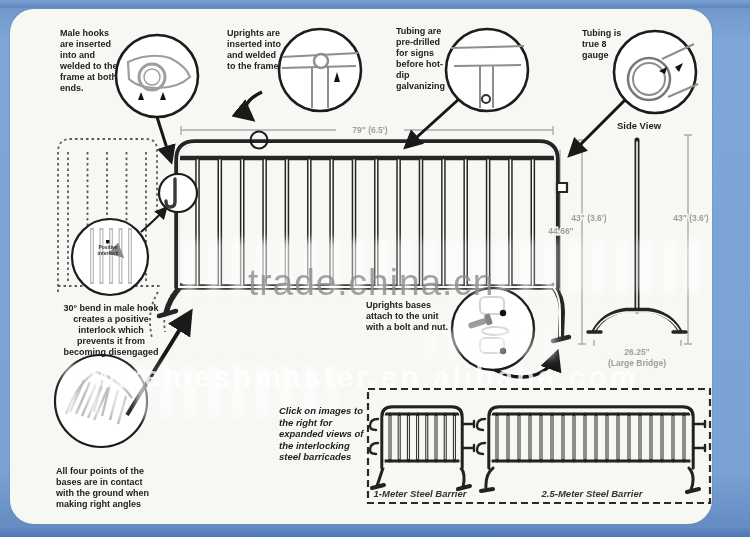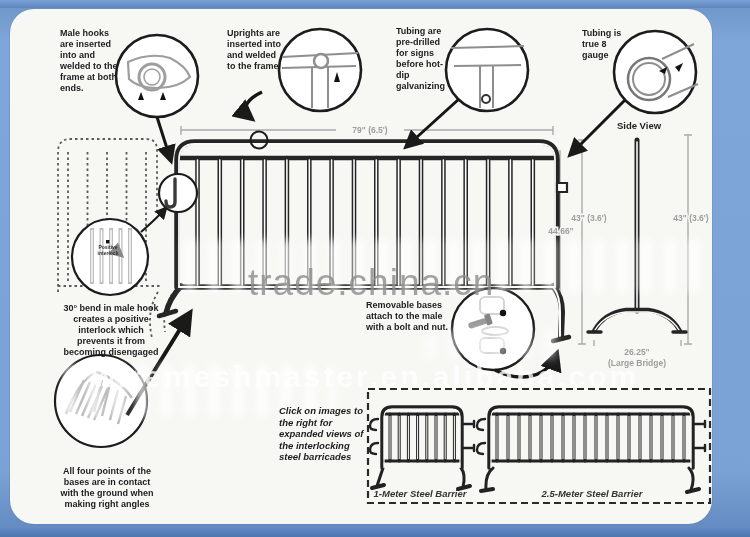--- a/index.html
+++ b/index.html
@@ -336,17 +336,17 @@
   <div class="haze" style="left:415px;top:330px;width:150px;height:28px;opacity:.7;"></div>
 
   <div class="wm-center">trade.china.cn</div>
   <div class="wm-bottom">wiremeshmaster.en.alibaba.com</div>
 
   <div class="note" style="left:227px;top:28px;width:56px;">Uprights are inserted into and welded to the frame</div>
   <div class="note" style="left:60px;top:28px;width:64px;">Male hooks are inserted into and welded to the frame at both ends.</div>
   <div class="note" style="left:396px;top:26px;width:52px;">Tubing are pre-drilled for signs before hot-dip galvanizing</div>
   <div class="note" style="left:582px;top:28px;width:44px;">Tubing is true 8 gauge</div>
   <div class="note" style="left:60px;top:303px;width:102px;text-align:center;">30° bend in male hook creates a positive interlock which prevents it from becoming disengaged</div>
-  <div class="note" style="left:56px;top:466px;width:102px;text-align:center;">All four points of the bases are in contact with the ground when making right angles</div>
-  <div class="note" style="left:366px;top:300px;width:88px;">Removable bases attach to the male with a bolt and nut.</div>
+  <div class="note" style="left:56px;top:466px;width:102px;">All four points of the bases are in contact with the ground when making right angles</div>
+  <div class="note" style="left:366px;top:300px;width:88px;">Uprights bases attach to the unit with a bolt and nut.</div>
   <div class="note italic" style="left:279px;top:405px;width:92px;font-size:9.5px;">Click on images to the right for expanded views of the interlocking steel barricades</div>
   <div class="tinynote" style="left:92px;top:245px;width:32px;">Positive interlock</div>
 </div>
 
 </body></html>

